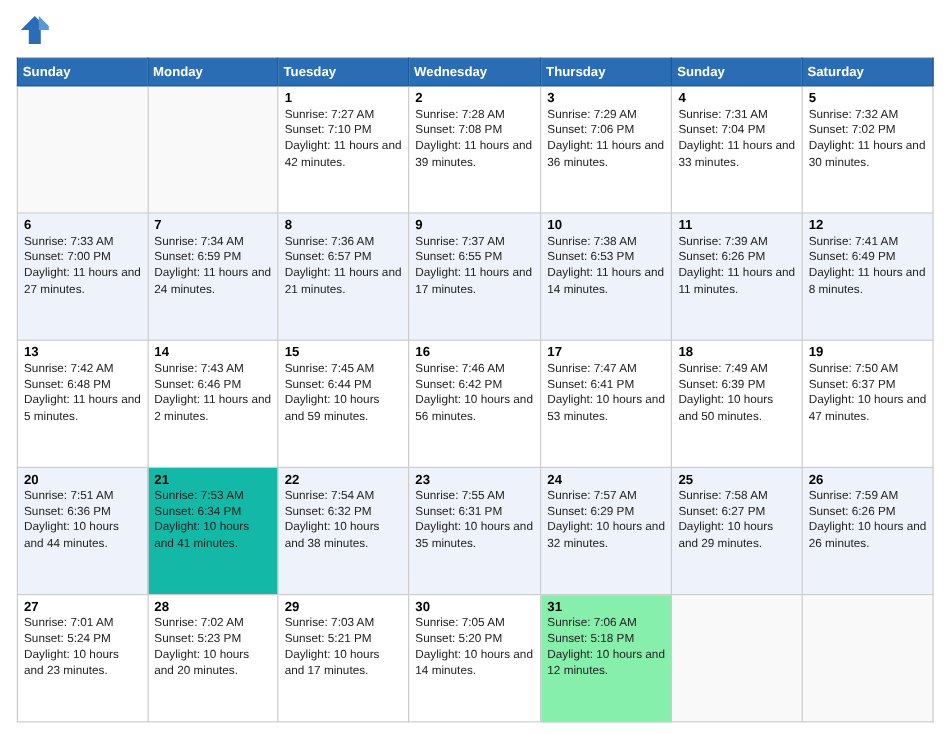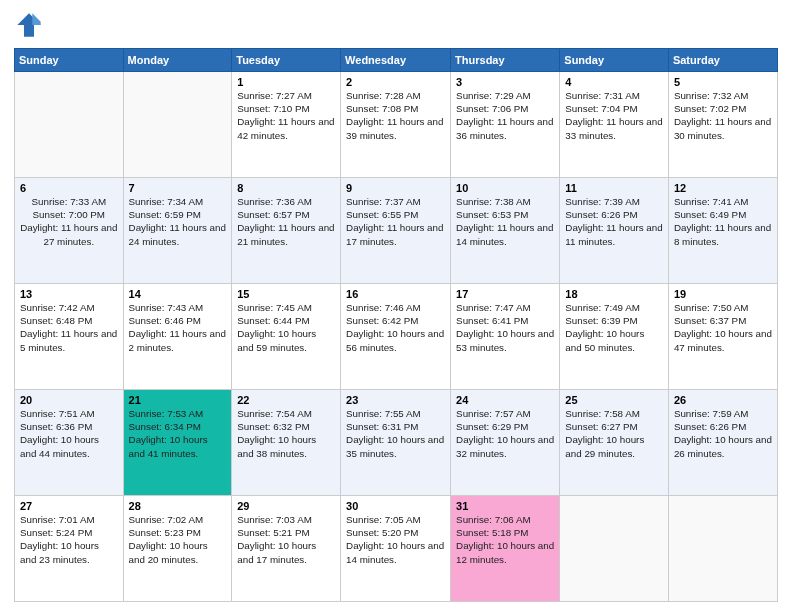--- a/index.html
+++ b/index.html
@@ -167,21 +167,21 @@
           <td style="background: rgb(255, 255, 255);">
             <span class="day-num">5</span>
             <div class="day-info" style="white-space: pre-line;">Sunrise: 7:32 AM
 Sunset: 7:02 PM
 Daylight: 11 hours and 30 minutes.</div>
           </td>
         </tr>
         <tr>
           <td style="background: rgb(238, 243, 251);">
             <span class="day-num">6</span>
-            <div class="day-info" style="white-space: pre-line; text-align: center;">Sunrise: 7:33 AM
+            <div class="day-info" style="white-space: pre-line;">Sunrise: 7:33 AM
 Sunset: 7:00 PM
 Daylight: 11 hours and 27 minutes.</div>
           </td>
           <td style="background: rgb(238, 243, 251);">
             <span class="day-num">7</span>
             <div class="day-info" style="white-space: pre-line;">Sunrise: 7:34 AM
 Sunset: 6:59 PM
 Daylight: 11 hours and 24 minutes.</div>
           </td>
           <td style="background: rgb(238, 243, 251);">
@@ -321,21 +321,21 @@
             <div class="day-info" style="white-space: pre-line;">Sunrise: 7:03 AM
 Sunset: 5:21 PM
 Daylight: 10 hours and 17 minutes.</div>
           </td>
           <td style="background: rgb(255, 255, 255);">
             <span class="day-num">30</span>
             <div class="day-info" style="white-space: pre-line;">Sunrise: 7:05 AM
 Sunset: 5:20 PM
 Daylight: 10 hours and 14 minutes.</div>
           </td>
-          <td style="background: #f9a8d4;">
+          <td style="background: #86efac;">
             <span class="day-num">31</span>
             <div class="day-info" style="white-space: pre-line;">Sunrise: 7:06 AM
 Sunset: 5:18 PM
 Daylight: 10 hours and 12 minutes.</div>
           </td>
           <td class="empty" style="background: rgb(249, 249, 249);"></td>
           <td class="empty" style="background: rgb(249, 249, 249);"></td>
         </tr>
       </tbody>
   </table>

